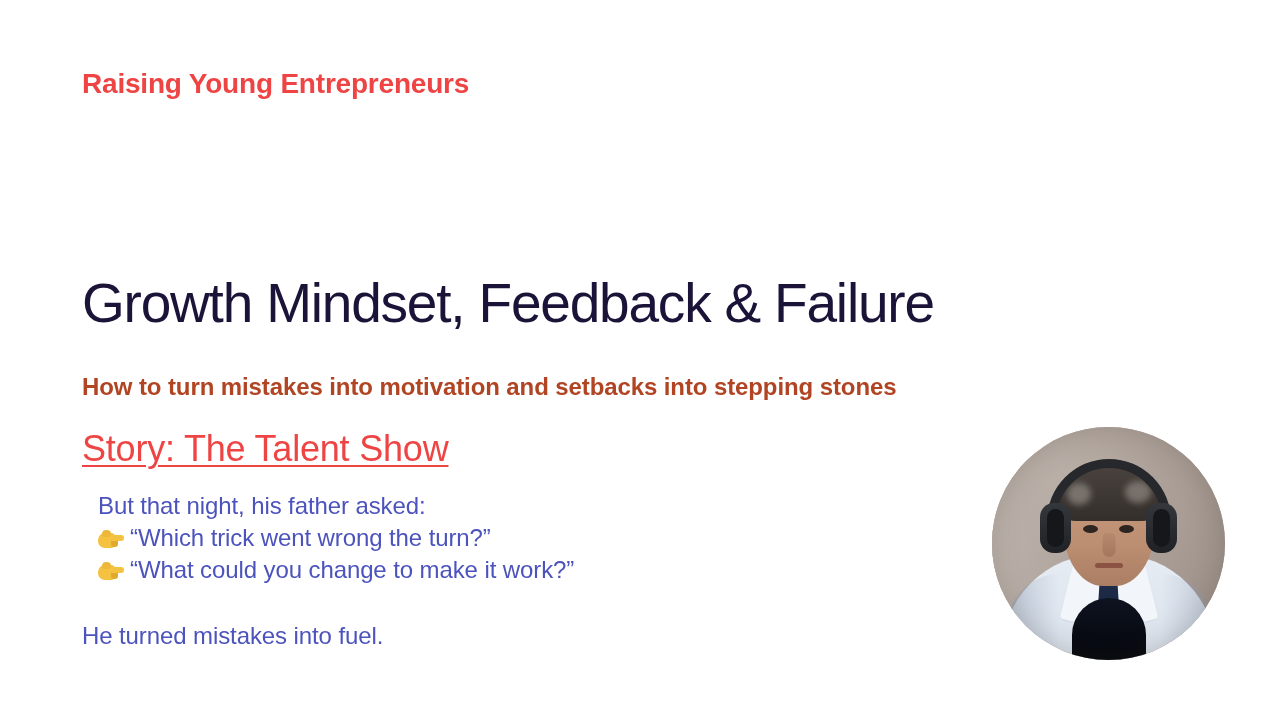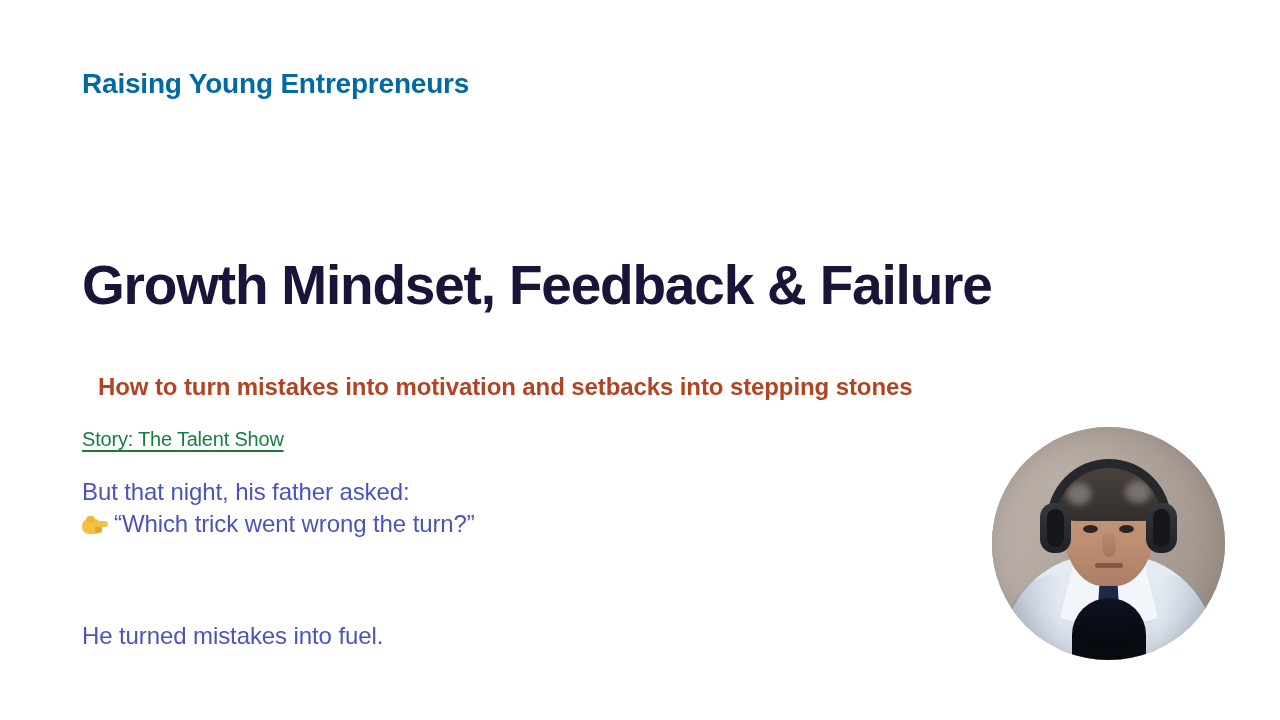--- a/index.html
+++ b/index.html
@@ -31,71 +31,71 @@
     height: 720px;
   }
 
   .kicker {
     position: absolute;
     top: 68px;
     left: 0;
     font-size: 28px;
     font-weight: 700;
     letter-spacing: -0.2px;
-    color: #0369a1;
+    color: #ef4444;
     white-space: nowrap;
   }
 
   .slide-title {
     position: absolute;
-    top: 219px;
+    top: 237px;
     left: 0;
     font-size: 55px;
-    font-weight: 700;
+    font-weight: 400;
     letter-spacing: -1.2px;
     line-height: 1.08;
     color: #1b1338;
     white-space: nowrap;
   }
 
   .slide-subtitle {
     position: absolute;
     top: 353px;
-    left: 16px;
+    left: 0;
     font-size: 24px;
     font-weight: 700;
     letter-spacing: -0.1px;
     color: #b14422;
     white-space: nowrap;
   }
 
   .story-heading {
     position: absolute;
     top: 428px;
     left: 0;
-    font-size: 20px;
+    font-size: 36px;
     font-weight: 400;
     letter-spacing: -0.2px;
-    color: #15803d;
+    color: #ef4444;
     text-decoration: underline;
     text-underline-offset: 4px;
     text-decoration-thickness: 2px;
     white-space: nowrap;
   }
 
   .body-block {
     position: absolute;
     left: 0;
     font-size: 24px;
     font-weight: 400;
     line-height: 32px;
     letter-spacing: -0.1px;
     color: #4c53bd;
   }
-  .body-block.first { top: 476px; }
+  .body-block.first { top: 490px; margin-left: 16px; }
   .body-block.second { top: 620px; }
 
   .body-line {
     white-space: nowrap;
     display: block;
     height: 32px;
   }
 
   
   .hand {
@@ -428,20 +428,25 @@
 
     <div class="body-block first">
       <span class="body-line">
         <span>But that night, his father asked:</span>
       </span>
       <span class="body-line">
         <span class="hand">
           <span class="palm"></span><span class="thumb"></span><span class="finger"></span><span class="knuckle"></span>
         </span><span>“Which trick went wrong the turn?”</span>
       </span>
+      <span class="body-line">
+        <span class="hand">
+          <span class="palm"></span><span class="thumb"></span><span class="finger"></span><span class="knuckle"></span>
+        </span><span>“What could you change to make it work?”</span>
+      </span>
     </div>
 
     <div class="body-block second">
       <span class="body-line">
         <span>He turned mistakes into fuel.</span>
       </span>
     </div>
 
   </div>
 

